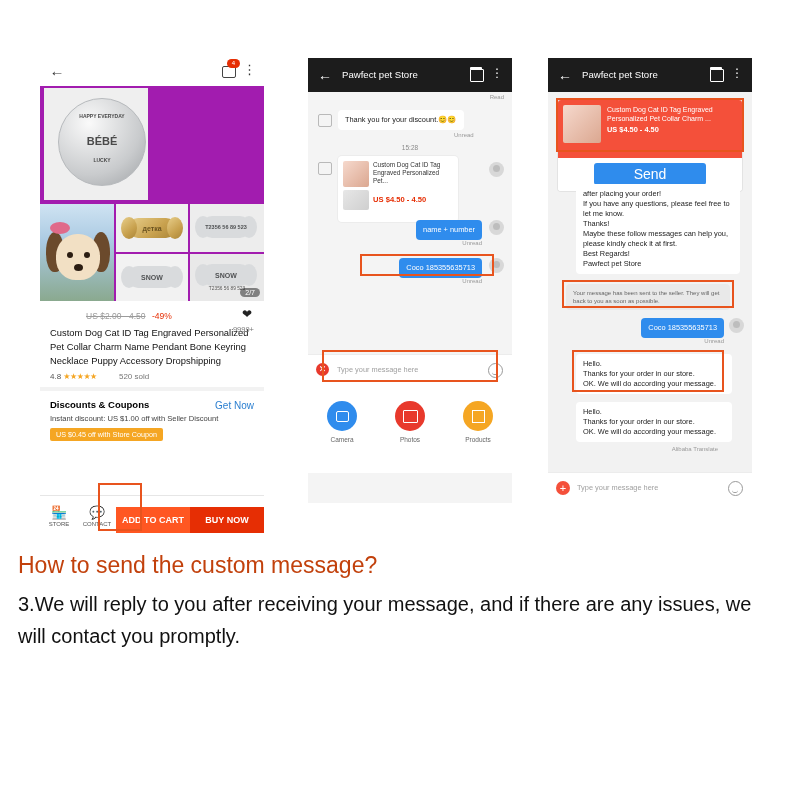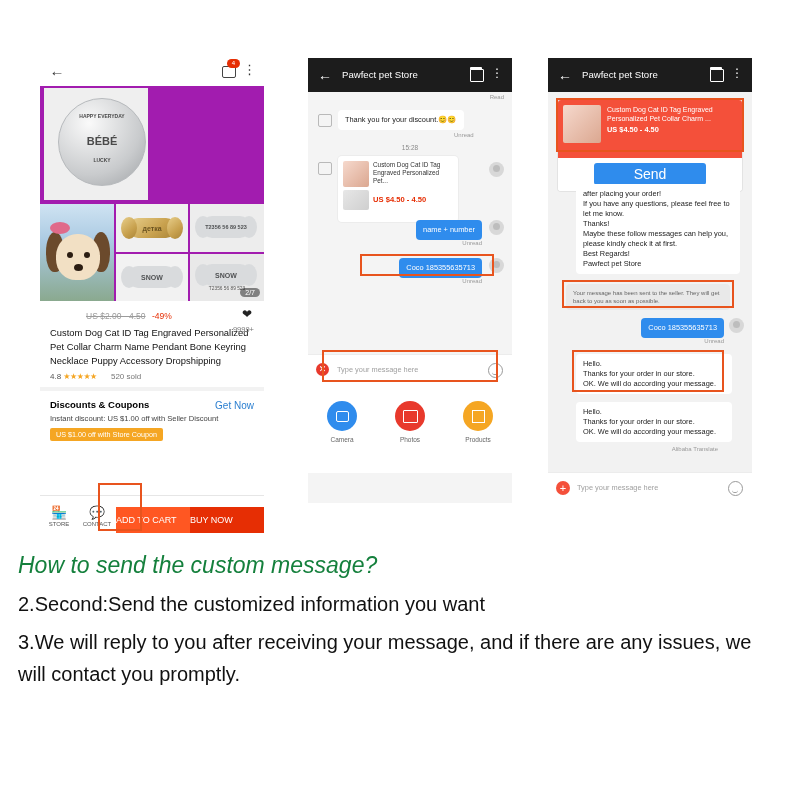--- a/index.html
+++ b/index.html
@@ -233,21 +233,21 @@
     font-size: 9.4px;
     line-height: 14px;
     color: #111;
   }
   .p1-rating {
     margin-top: 4px;
     font-size: 8px;
     color: #555;
   }
   .p1-rating .stars { color: #f5a623; letter-spacing: -0.5px; }
-  .p1-rating .sold { margin-left: 12px; color: #777; }
+  .p1-rating .sold { margin-left: 20px; color: #777; }
   .p1-sep {
     margin: 6px 0 0 0;
     height: 4px;
     background: #f2f2f2;
     margin-left: -10px;
     margin-right: -10px;
   }
   .p1-disc-h {
     margin-top: 8px;
     font-size: 9.5px;
@@ -300,22 +300,23 @@
     font-size: 13px;
     line-height: 15px;
     color: #444;
   }
   .p1-btn {
     flex: 1;
     height: 26px;
     margin: 8px 0 0 0;
     color: #fff;
     font-size: 9px;
-    font-weight: normal;
+    font-weight: bold;
     line-height: 26px;
+    text-align: center;
   }
   .btn-cart { background: #ff5722; }
   .btn-buy  { background: #e62e04; }
   .hl-contact {
     position: absolute;
     left: 58px;
     top: 425px;
     width: 44px;
     height: 48px;
     border: 2px solid #e8541e;
@@ -622,22 +623,21 @@
   
   .caption {
     position: absolute;
     left: 18px;
     top: 548px;
     width: 766px;
   }
   .cap-title {
     font-size: 23px;
     line-height: 34px;
-    color: #15803d;
-    font-style: italic;
+    color: #c2410c;
   }
   .cap-line {
     font-size: 20px;
     line-height: 32px;
     color: #111;
     margin-top: 6px;
   }
   .cap-line .accent {
     color: #e8191a;
     font-weight: bold;
@@ -719,21 +719,21 @@
         <span>4.8</span>
         <span class="stars">★★★★★</span>
         <span class="sold">520 sold</span>
       </div>
       <div class="p1-sep"></div>
       <div class="p1-disc-h">
         <span>Discounts &amp; Coupons</span>
         <span class="get">Get Now</span>
       </div>
       <div class="p1-disc-line">Instant discount: US $1.00 off with Seller Discount</div>
-      <div class="p1-coupon">US $1.00 off with Store Coupon</div>
+      <div class="p1-coupon">US $0.45 off with Store Coupon</div>
     </div>
 
     <div class="p1-bottom">
       <div class="p1-bt-icon">
         <span class="glyph">🏪</span>
         <span>STORE</span>
       </div>
       <div class="p1-bt-icon">
         <span class="glyph">💬</span>
         <span>CONTACT</span>
@@ -853,17 +853,16 @@
       <div class="input-bar">
         <div class="plus">+</div>
         <div class="ph">Type your message here</div>
         <div class="smiley"></div>
       </div>
     </div>
   </div>
 
   <div class="caption">
     <div class="cap-title">How to send the custom message?</div>
-    <div class="cap-line">2.Second:Send the customized information you want</div>
     <div class="cap-line">3.We will reply to you after receiving your message, and if there are any issues, we will contact you promptly.</div>
   </div>
 
 </div>
 
 </body></html>

